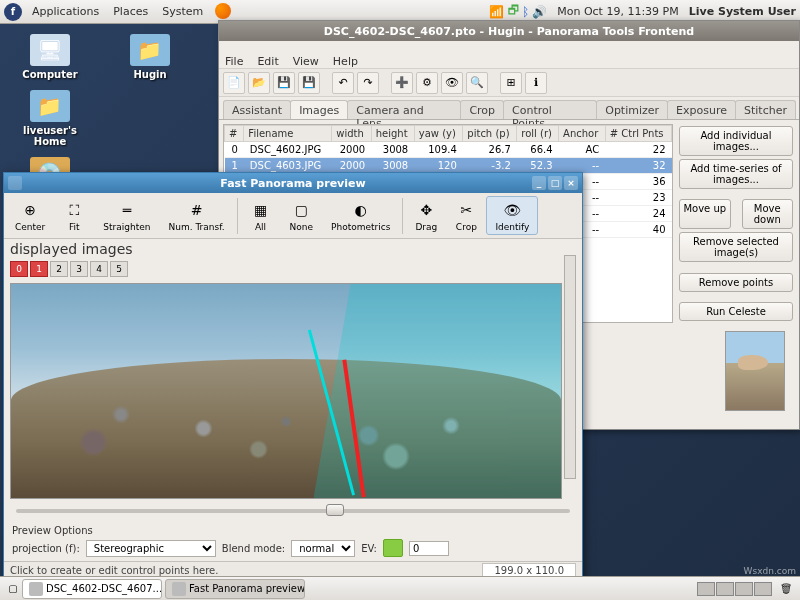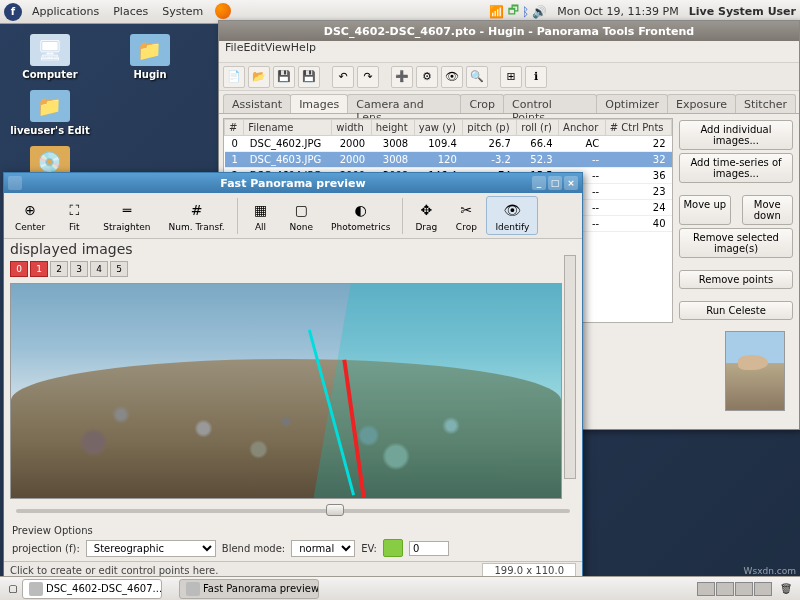--- a/index.html
+++ b/index.html
@@ -17,21 +17,21 @@
 
 
 .desktop { position: absolute; top: 24px; left: 0; width: 200px; padding: 10px; }
 .dicon { width: 80px; text-align: center; color: #fff; font-size: 10px; margin-bottom: 10px; cursor: pointer; }
 .dicon .glyph { width: 40px; height: 32px; margin: 0 auto 3px; background: #ccc; border-radius: 3px; display:flex; align-items:center; justify-content:center; font-size:20px;}
 .dicon .label { text-shadow: 1px 1px 2px #000; font-weight: bold; }
 
 
 .hugin-win { position: absolute; left: 218px; top: 20px; width: 582px; height: 410px; background: #efebe7; border: 1px solid #888; box-shadow: 2px 2px 6px rgba(0,0,0,.4); display:flex; flex-direction:column;}
 .hugin-title { height: 20px; background: linear-gradient(#9a9690, #7d7972); color: #fff; font-size: 11px; display: flex; align-items: center; justify-content: center; font-weight:bold;}
-.hugin-menubar { height: 22px; display: flex; align-items: flex-start; padding: 0 6px; font-size: 11px; color: #333; border-bottom:1px solid #d4d0cc;}
+.hugin-menubar { height: 28px; display: flex; align-items: flex-end; padding: 0 6px; gap: 14px; font-size: 11px; color: #333; border-bottom:1px solid #d4d0cc;}
 .hugin-menubar span { cursor:pointer; }
 .hugin-toolbar { height: 28px; display:flex; align-items:center; padding: 2px 4px; gap:3px; border-bottom:1px solid #d4d0cc; background:#ece9e5;}
 .tb-btn { width:22px; height:22px; border:1px solid #c9c5c0; background:#f4f1ed; border-radius:2px; display:flex; align-items:center; justify-content:center; font-size:11px; cursor:pointer;}
 .tb-sep { width:6px; }
 .hugin-tabs { height: 23px; display:flex; padding: 3px 4px 0; gap:0; font-size:11px; border-bottom:1px solid #b5b1ac;}
 .hugin-tab { padding: 3px 8px; background:#e2ded9; border:1px solid #c4c0bb; border-bottom:none; border-radius:3px 3px 0 0; margin-right:-1px; cursor:pointer; color:#444;}
 .hugin-tab.active { background:#f4f1ed; font-weight:normal; z-index:1; position:relative;}
 
 .hugin-body { flex:1; display:flex; padding:4px; gap:4px; overflow:hidden;}
 .hugin-table-wrap { flex:1; border:1px solid #b5b1ac; background:#fff; overflow:hidden;}
@@ -83,21 +83,21 @@
 .opts-row select, .opts-row input { font-size:10px; padding:1px 3px; border:1px solid #b0aca6; background:#fff;}
 .opts-row .sel1 { width:130px;}
 .ev-btn { width:20px; height:18px; background:#8c4; border:1px solid #6a2; border-radius:2px;}
 .spin { width:40px;}
 
 .status-bar { height:18px; background:#ece9e5; border-top:1px solid #c4c0bb; display:flex; align-items:center; font-size:10px; padding:0 6px; color:#444;}
 .status-right { margin-left:auto; border:1px solid #c4c0bb; padding:1px 11px; background:#fff;}
 
 
 .bottom-panel { position:absolute; bottom:0; left:0; right:0; height:24px; background:linear-gradient(#f4f3f2,#e0ddd9); border-top:1px solid #a09c94; display:flex; align-items:center; padding:0 4px; font-size:10px;}
-.task-btn { display:flex; align-items:center; gap:3px; padding:2px 6px; background:#fff; border:1px solid #b0aca6; border-radius:3px; margin-right:17px; cursor:pointer; max-width:140px; overflow:hidden; white-space:nowrap;justify-content:space-between;}
+.task-btn { display:flex; align-items:center; gap:3px; padding:2px 6px; background:#fff; border:1px solid #b0aca6; border-radius:3px; margin-right:3px; cursor:pointer; max-width:140px; overflow:hidden; white-space:nowrap;justify-content:space-between;}
 .task-btn.active { background:#d4d0cc;}
 .task-btn .ti { width:14px; height:14px; background:#bbb; border-radius:2px; flex-shrink:0;}
 .ws { margin-left:auto; display:flex; gap:1px;}
 .ws div { width:18px; height:14px; background:#c4c0bb; border:1px solid #888;}
 .corner { width:20px; text-align:center; margin-left:4px;}
 .watermark{position:absolute;bottom:24px;right:4px;font-size:9px;color:#fff8;}
 </style>
 </head>
 <body>
 
@@ -125,21 +125,21 @@
   <div class="dicon">
       <div class="glyph" style="background:#cde">🖥</div>
       <div class="label">Computer</div>
     </div>
   <div class="dicon" style="position:absolute;left:110px;top:10px">
       <div class="glyph" style="background:#8bd">📁</div>
       <div class="label">Hugin</div>
     </div>
   <div class="dicon">
       <div class="glyph" style="background:#8bd">📁</div>
-      <div class="label">liveuser's Edit</div>
+      <div class="label">liveuser's Home</div>
     </div>
   <div class="dicon">
       <div class="glyph" style="background:#da5">💿</div>
       <div class="label">Install to Hard Drive</div>
     </div>
 </div>
 
 <div class="hugin-win">
   <div class="hugin-title">DSC_4602-DSC_4607.pto - Hugin - Panorama Tools Frontend</div>
   <div class="hugin-menubar">

